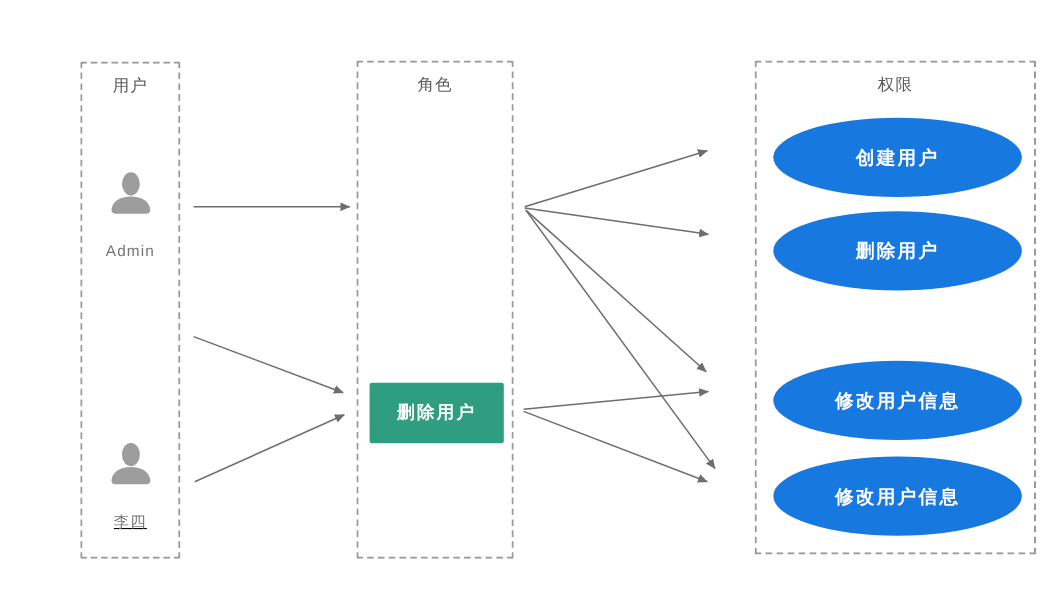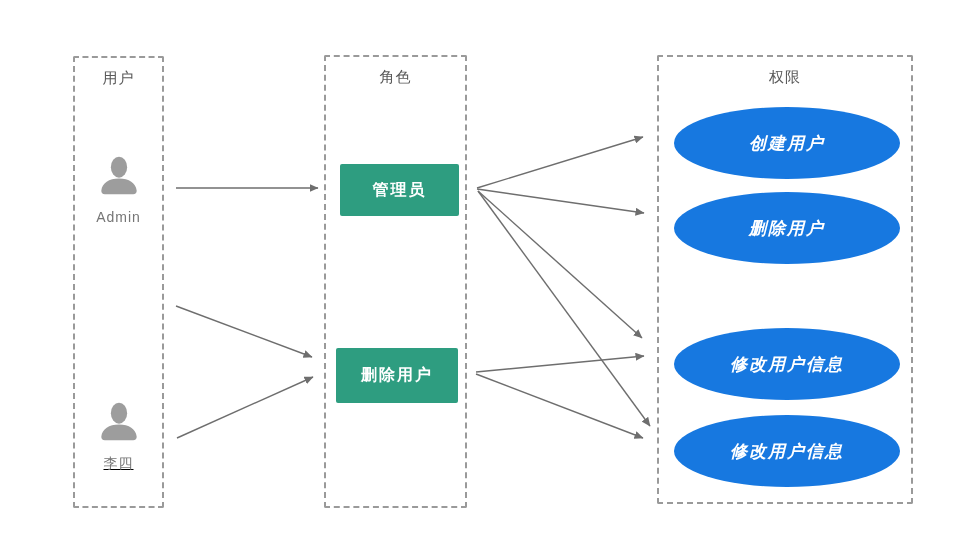--- a/index.html
+++ b/index.html
@@ -8,48 +8,48 @@
     font-family:"Liberation Sans","DejaVu Sans",sans-serif;overflow:hidden;
   }
   
   .arrows{position:absolute;left:0;top:0;width:967px;height:552px;pointer-events:none;}
   .arrows line{stroke:var(--arrow-gray,#6e6e6e);stroke-width:1.4;}
   .arrows .arrowhead{fill:var(--arrow-gray,#6e6e6e);}
   
   .group{position:absolute;border:2px dashed var(--border-gray,#9a9a9a);border-radius:2px;box-sizing:border-box;}
   .group-users{left:73px;top:56px;width:91px;height:452px;}
   .group-roles{left:324px;top:55px;width:143px;height:453px;}
-  .group-perms{left:657px;top:55px;width:256px;height:449px;}
+  .group-perms{left:686px;top:55px;width:256px;height:449px;}
   .group-title{
     position:absolute;top:11px;left:0;width:100%;text-align:center;
     font-size:15px;color:var(--title-text,#595959);letter-spacing:1px;
   }
   
   .user{position:absolute;left:0;width:100%;display:flex;flex-direction:column;align-items:center;}
   .user-admin{top:95px;}
   .user-zhangsan{top:218px;}
   .user-lisi{top:341px;text-decoration:underline;}
   .person{width:42px;height:45px;display:block;}
   .person svg{width:100%;height:100%;display:block;}
   .person-fill{fill:var(--person-icon-gray,#9d9d9d);}
-  .user-label{margin-top:11px;font-size:14px;color:var(--user-label,#757575);letter-spacing:1px;}
+  .user-label{margin-top:22px;font-size:14px;color:var(--user-label,#757575);letter-spacing:1px;}
   
   .role{
     position:absolute;display:flex;align-items:center;justify-content:center;
     background:var(--role-green,#2e9d80);color:#ffffff;font-weight:bold;
     font-size:16px;letter-spacing:2px;border-radius:2px;box-sizing:border-box;
   }
   .role-admin{left:14px;top:107px;width:119px;height:52px;}
   .role-normal{left:10px;top:291px;width:122px;height:55px;}
   
   .perm{
     position:absolute;left:15px;width:226px;height:72px;border-radius:50%;
     display:flex;align-items:center;justify-content:center;
     background:var(--permission-blue,#1778e0);color:#ffffff;font-weight:bold;
-    font-size:17px;letter-spacing:2px;font-style:italic;
+    font-size:17px;letter-spacing:2px;
   }
   .perm-1{top:50px;}
   .perm-2{top:135px;}
   .perm-3{top:271px;}
   .perm-4{top:358px;}
 </style>
 </head>
 <body>
 
 <div class="stage">
@@ -91,21 +91,20 @@
           <ellipse class="person-fill" cx="24" cy="14.5" rx="9.3" ry="12"></ellipse>
           <path class="person-fill" d="M24 27.5 C12.5 27.5 4.8 32.6 3.8 41.2 C3.5 43.6 5.3 45.5 7.8 45.5 L40.2 45.5 C42.7 45.5 44.5 43.6 44.2 41.2 C43.2 32.6 35.5 27.5 24 27.5 Z"></path>
         </svg>
       </span>
       <span class="user-label">李四</span>
     </div>
   </section>
 
   <section class="group group-roles">
     <div class="group-title">角色</div>
-    <div class="role role-admin">管理员</div>
     <div class="role role-normal">删除用户</div>
   </section>
 
   <section class="group group-perms">
     <div class="group-title">权限</div>
     <div class="perm perm-1">创建用户</div>
     <div class="perm perm-3">修改用户信息</div>
     <div class="perm perm-2">删除用户</div>
     <div class="perm perm-4">修改用户信息</div>
   </section>

